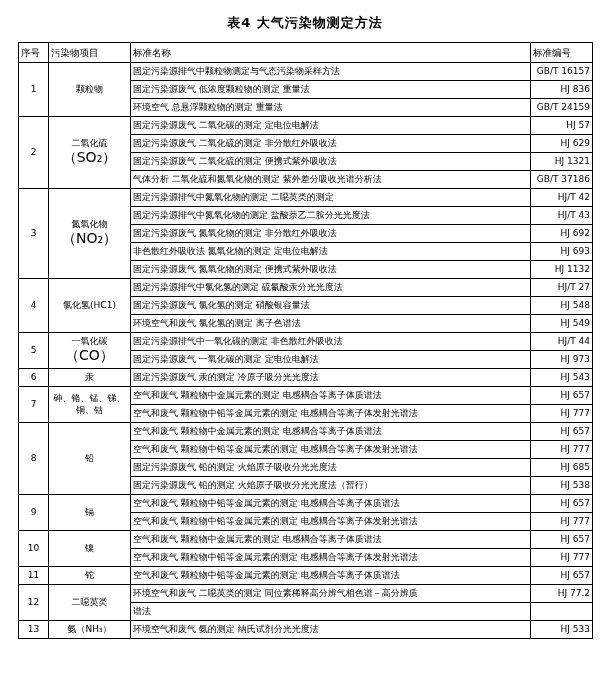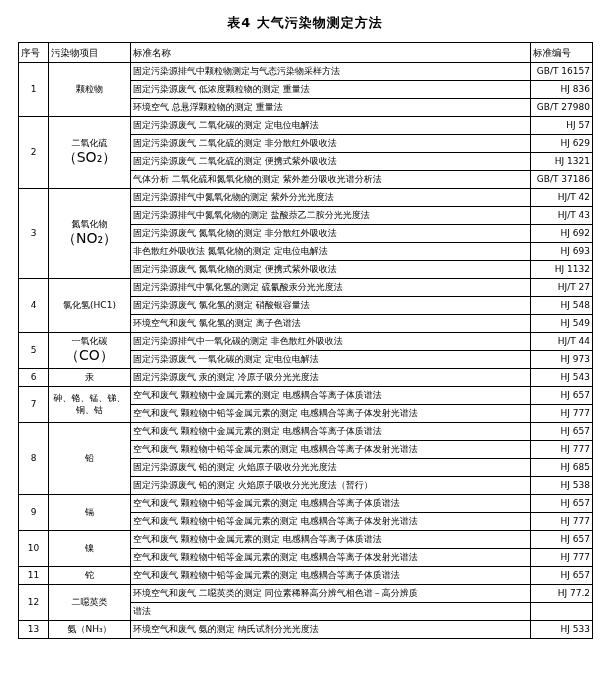--- a/index.html
+++ b/index.html
@@ -98,21 +98,21 @@
           <td class="grp" rowspan="3"><span>颗粒物</span></td>
           <td class="name">固定污染源排气中颗粒物测定与气态污染物采样方法</td>
           <td class="code">GB/T 16157</td>
         </tr>
         <tr>
           <td class="name">固定污染源废气  低浓度颗粒物的测定  重量法</td>
           <td class="code">HJ 836</td>
         </tr>
         <tr>
           <td class="name">环境空气  总悬浮颗粒物的测定  重量法</td>
-          <td class="code">GB/T 27980</td>
+          <td class="code">GB/T 24159</td>
         </tr>
         <tr>
           <td class="idx" rowspan="4">2</td>
           <td class="grp" rowspan="4"><span>二氧化硫</span><span class="sub">（SO₂）</span></td>
           <td class="name">固定污染源废气  二氧化碳的测定  定电位电解法</td>
           <td class="code">HJ 57</td>
         </tr>
         <tr>
           <td class="name">固定污染源废气  二氧化硫的测定  非分散红外吸收法</td>
           <td class="code">HJ 629</td>
@@ -121,21 +121,21 @@
           <td class="name">固定污染源废气  二氧化硫的测定  便携式紫外吸收法</td>
           <td class="code">HJ 1321</td>
         </tr>
         <tr>
           <td class="name">气体分析  二氧化硫和氮氧化物的测定  紫外差分吸收光谱分析法</td>
           <td class="code">GB/T 37186</td>
         </tr>
         <tr>
           <td class="idx" rowspan="5">3</td>
           <td class="grp" rowspan="5"><span>氮氧化物</span><span class="sub">（NO₂）</span></td>
-          <td class="name">固定污染源排气中氮氧化物的测定  紫外分光光度法</td>
+          <td class="name">固定污染源排气中氮氧化物的测定  二噁英类的测定</td>
           <td class="code">HJ/T 42</td>
         </tr>
         <tr>
           <td class="name">固定污染源排气中氮氧化物的测定  盐酸萘乙二胺分光光度法</td>
           <td class="code">HJ/T 43</td>
         </tr>
         <tr>
           <td class="name">固定污染源废气  氮氧化物的测定  非分散红外吸收法</td>
           <td class="code">HJ 692</td>
         </tr>

